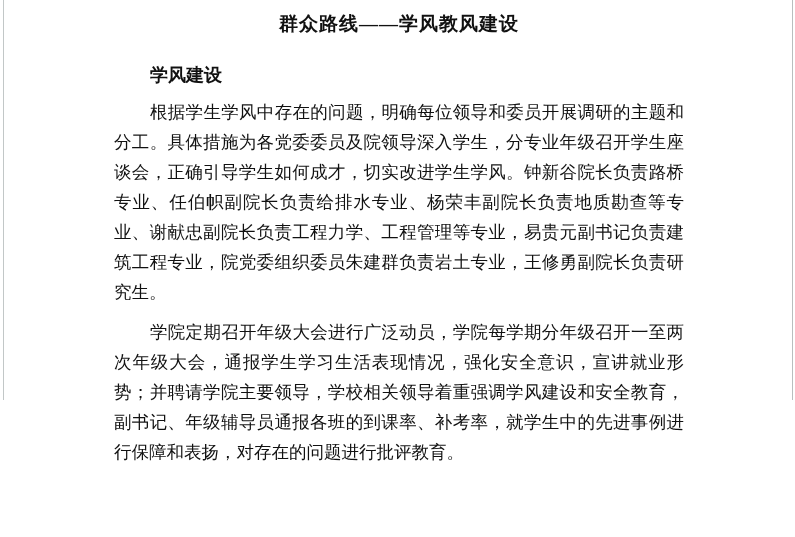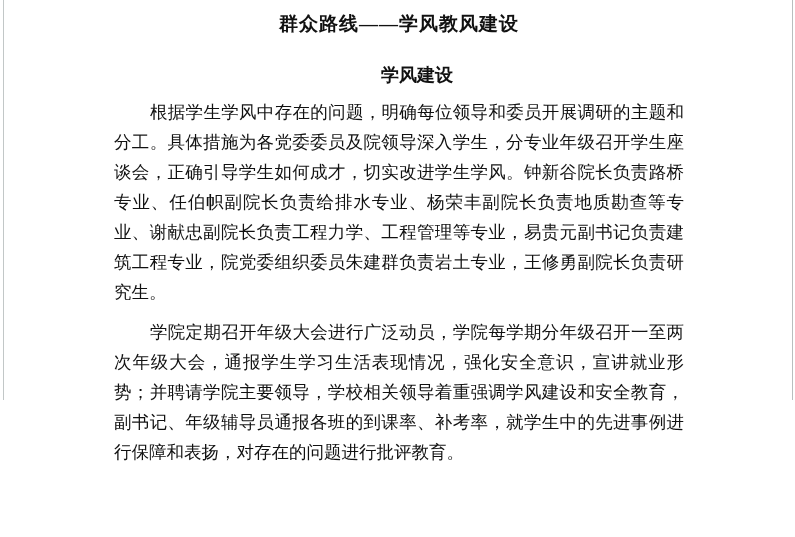--- a/index.html
+++ b/index.html
@@ -32,21 +32,20 @@
     font-weight: bold;
     text-align: center;
     letter-spacing: 1px;
   }
   .section-heading {
     margin: 26px 0 0 0;
     font-size: 18px;
     line-height: 22px;
     font-weight: bold;
     text-indent: 36px;
-    text-align: center;
   }
   .para {
     margin: 10px 0 0 0;
     font-size: 17.5px;
     line-height: 30px;
     text-indent: 36px;
     text-align: justify;
     text-justify: inter-ideograph;
     word-break: break-all;
   }

